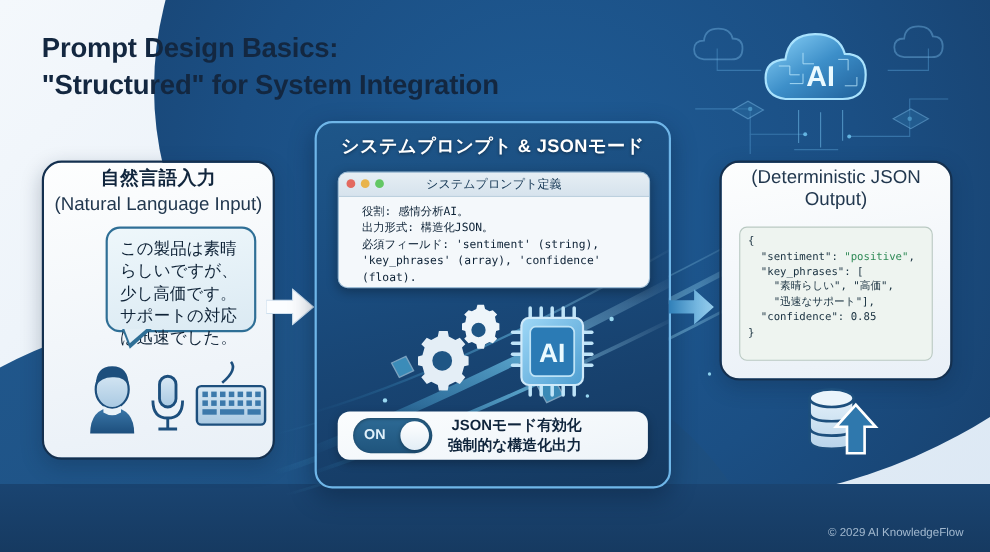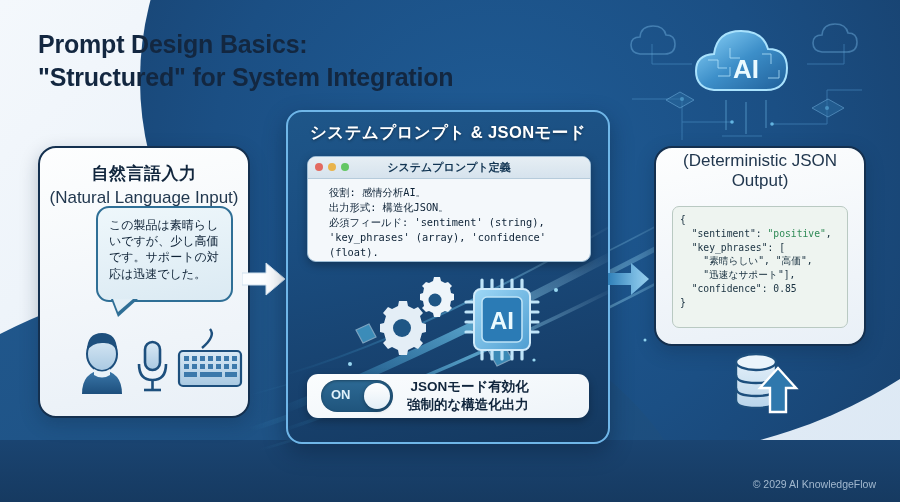--- a/index.html
+++ b/index.html
@@ -57,21 +57,21 @@
   .card-h2{
     text-align:center;font-size:17px;color:#22384f;margin-top:3px;
   }
 
   
   #left-card{left:38px;top:146px;width:208px;height:268px;}
   .bubble{
     position:absolute;left:56px;top:58px;width:137px;height:96px;
     background:linear-gradient(170deg,#eef7fb 0%,#dbeaf3 100%);
     border:2px solid #2f6f96;border-radius:13px;
-    font-size:12px;line-height:1.35;color:#0e2236;
+    font-size:15px;line-height:1.35;color:#0e2236;
     padding:9px 9px 0 11px;box-sizing:border-box;
   }
   .bubble:after{
     content:"";position:absolute;left:13px;bottom:-17px;
     width:0;height:0;border-left:7px solid transparent;
     border-right:20px solid transparent;border-top:18px solid #2f6f96;
   }
   .bubble:before{
     content:"";position:absolute;left:15px;bottom:-12px;z-index:2;
     width:0;height:0;border-left:5px solid transparent;
@@ -104,21 +104,21 @@
     box-shadow:0 3px 10px rgba(0,0,0,.3);
   }
   .term-bar{
     height:21px;background:linear-gradient(180deg,#e6eef4 0%,#d6e3ed 100%);
     border-bottom:1px solid #b6cbdb;position:relative;
   }
   .dots{position:absolute;left:7px;top:6px;display:flex;gap:5px;}
   .dot{width:8px;height:8px;border-radius:50%;}
   .term-title{
     position:absolute;left:0;right:0;top:3px;text-align:center;
-    font-size:11px;font-weight:bold;color:#123553;
+    font-size:11px;font-weight:normal;color:#123553;
   }
   .term-body{
     padding:6px 21px;font-family:"DejaVu Sans Mono","Liberation Mono",monospace;
     font-size:10.3px;line-height:1.45;color:#0d2236;white-space:pre-wrap;
   }
 
   
   .chipzone{position:absolute;left:60px;top:160px;width:200px;height:95px;}
 
   
@@ -252,21 +252,21 @@
       <path d="M60 172 l12 -5 l6 12 l-12 6 z"></path>
     </g>
   </svg>
 
   <div class="title">
     <div>Prompt Design Basics:</div>
     <div>"Structured" for System Integration</div>
   </div>
 
   <div class="card" id="left-card">
-    <div class="card-h1" style="margin-top:14px">自然言語入力</div>
+    <div class="card-h1" style="margin-top:2px">自然言語入力</div>
     <div class="card-h2">(Natural Language Input)</div>
 
     <div class="bubble">
       <span>この製品は素晴らしいですが、少し高価です。サポートの対応は迅速でした。</span>
     </div>
 
     <div class="io-icons">
       <svg width="208" height="78" viewBox="0 0 208 78">
         <defs>
           <linearGradient id="ic" x1="0" y1="0" x2="0" y2="1">

